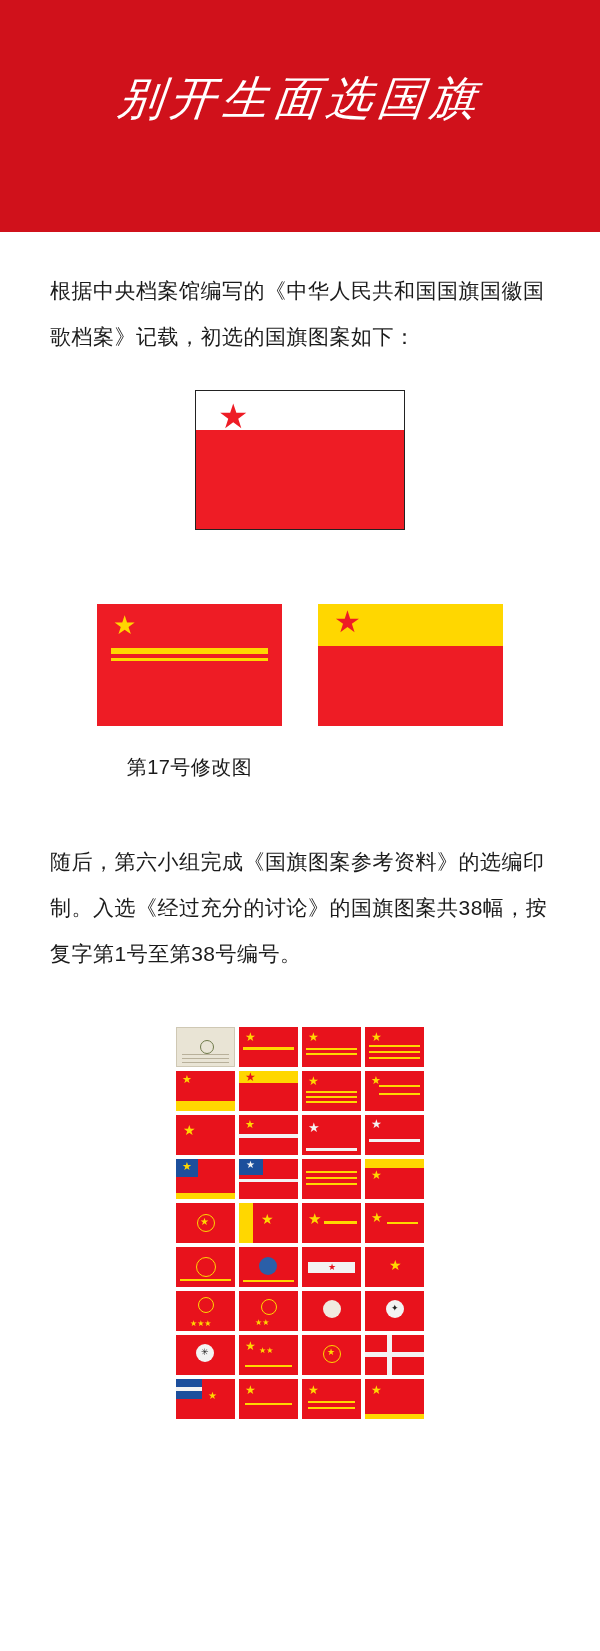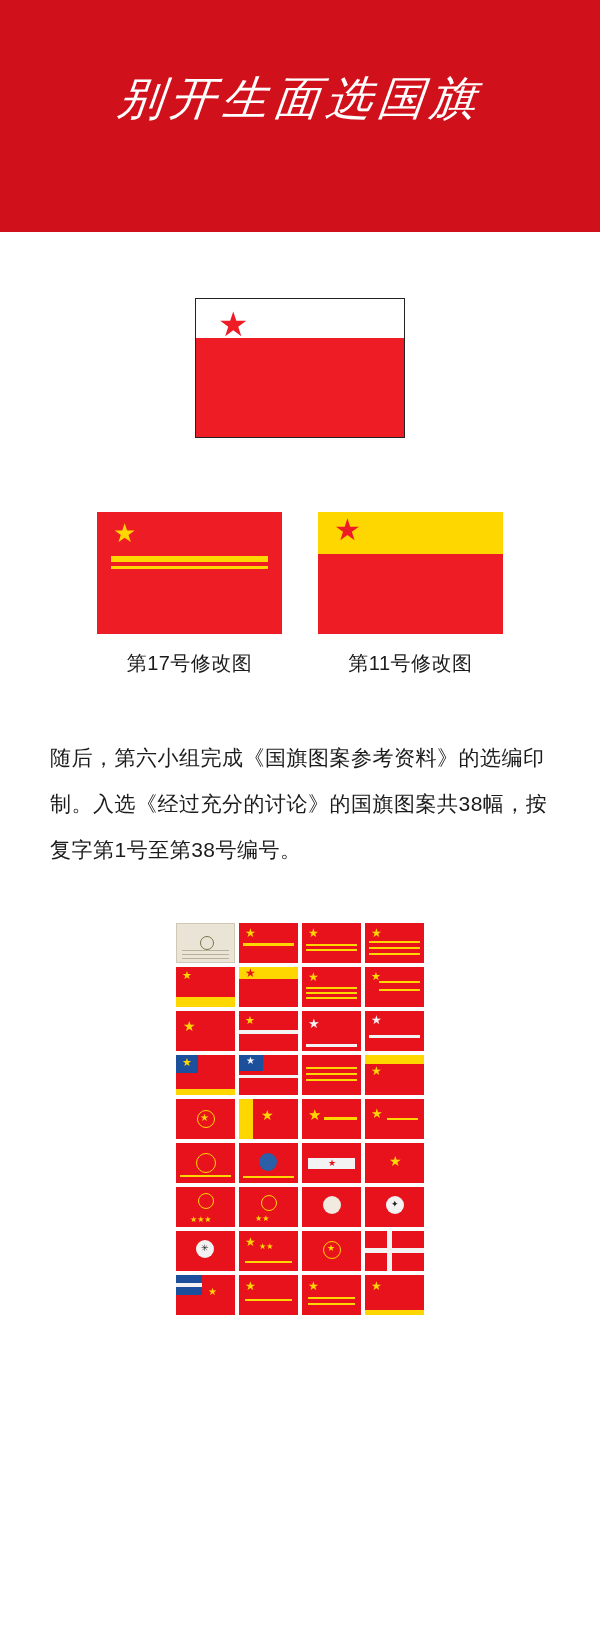--- a/index.html
+++ b/index.html
@@ -96,21 +96,21 @@
   .flag-box {
     width: 185px;
     height: 122px;
     position: relative;
     background: #ee1c25;
     overflow: hidden;
   }
   .flag-caption {
     text-align: center;
     font-size: 20px;
-    margin-top: 16px;
+    margin-top: 28px;
     color: #1b1b1b;
     letter-spacing: 0.5px;
   }
   
   .f17 .star {
     position: absolute;
     left: 16px; top: 8px;
     color: #ffd700;
     font-size: 26px;
     line-height: 26px;
@@ -228,20 +228,21 @@
 <div class="page">
 
   <div class="banner">
     <div class="banner-title">别开生面选国旗</div>
   </div>
 
   <div class="content">
 
     <div class="spacer-36"></div>
 
+    <p class="para">根据中央档案馆编写的《中华人民共和国国旗国徽国歌档案》记载，初选的国旗图案如下：</p>
 
     <div class="spacer-30"></div>
 
     <div class="figure-center">
       <div class="flag-draft">
         <div class="lower"></div>
         <div class="star">★</div>
       </div>
     </div>
 
@@ -257,21 +258,20 @@
           <div class="bar"></div>
           <div class="bar2"></div>
         </div>
         <div class="flag-caption">第17号修改图</div>
       </div>
       <div class="flag-cell">
         <div class="flag-box f11">
           <div class="band"></div>
           <div class="star">★</div>
         </div>
-        <div class="flag-caption">第11号修改图</div>
       </div>
     </div>
 
     <div class="spacer-58"></div>
 
     <p class="para">随后，第六小组完成《国旗图案参考资料》的选编印制。入选《经过充分的讨论》的国旗图案共38幅，按复字第1号至第38号编号。</p>
 
     <div class="spacer-50"></div>
 
     <div class="grid-wrap">

